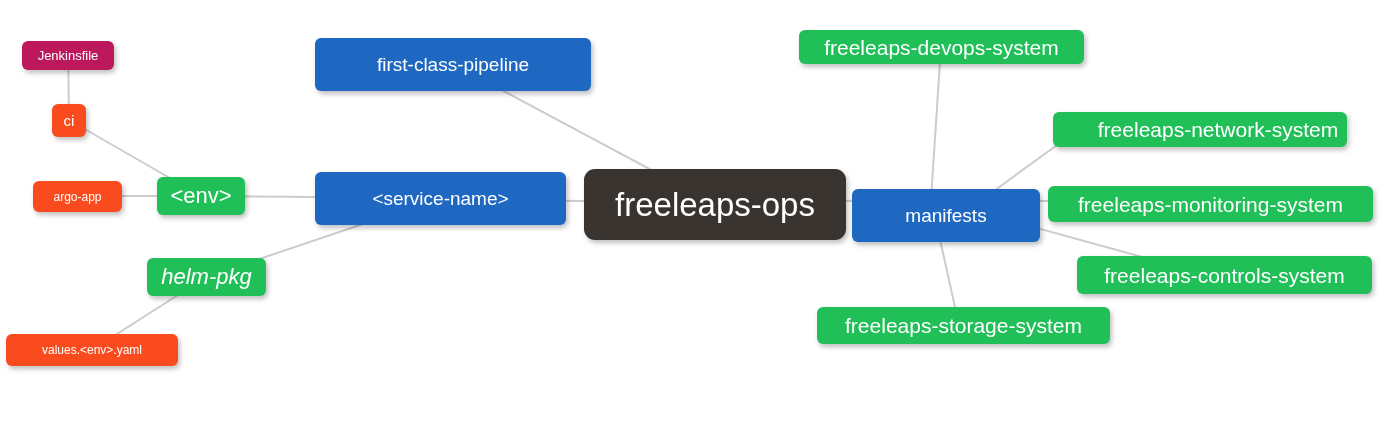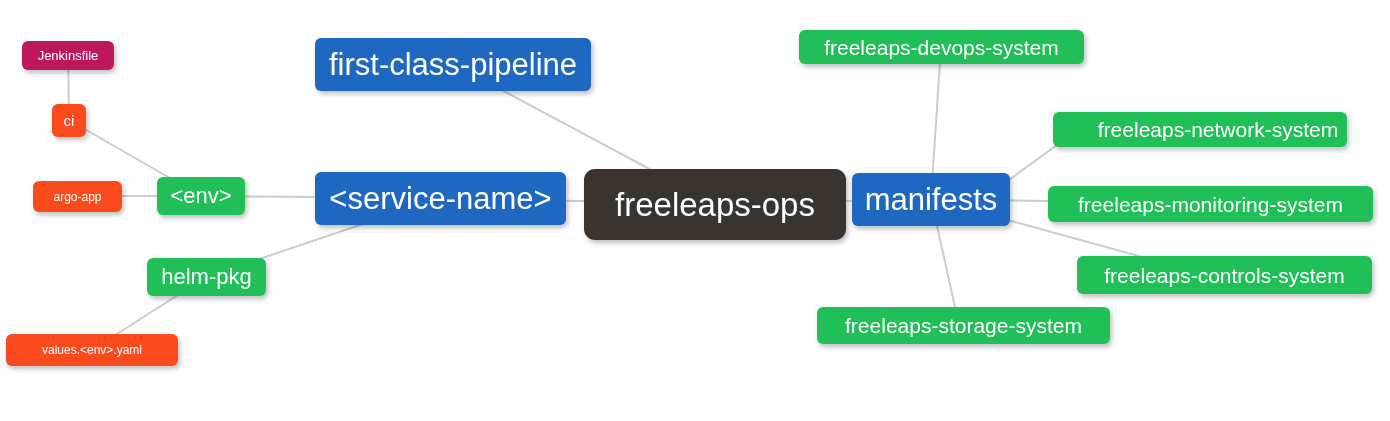--- a/index.html
+++ b/index.html
@@ -30,21 +30,21 @@
     box-sizing: border-box;
     line-height: 1;
     user-select: none;
   }
   .c-blue  { background: #1e68c1; }
   .c-green { background: #21bf58; }
   .c-red   { background: #fa4b1e; }
   .c-amber { background: #be185d; margin-top: 12px; }
   .c-dark  { background: #3a3431; }
   .tier-root   { font-size: 33px; border-radius: 11px; }
-  .tier-branch { font-size: 31px; }
+  .tier-branch { font-size: 19px; }
   .tier-sub    { font-size: 22px; }
   .tier-sub2   { font-size: 21px; }
   .tier-leaf   { font-size: 12px; }
   .tier-tiny   { font-size: 15px; }
   .tier-micro  { font-size: 13px; }
 </style>
 </head>
 <body>
 
 <div class="canvas">
@@ -61,24 +61,24 @@
       <line x1="931" y1="199" x2="941" y2="47" stroke="#cccccc" stroke-width="2"></line>
       <line x1="980" y1="201" x2="1075" y2="132" stroke="#cccccc" stroke-width="2"></line>
       <line x1="931" y1="199" x2="1210" y2="204" stroke="#cccccc" stroke-width="2"></line>
       <line x1="931" y1="199" x2="1208" y2="275" stroke="#cccccc" stroke-width="2"></line>
       <line x1="931" y1="199" x2="959" y2="325" stroke="#cccccc" stroke-width="2"></line>
     </svg>
 <div class="node c-amber tier-micro" style="left: 22px; top: 29px; width: 92px; height: 29px;">Jenkinsfile</div>
     <div class="node c-red tier-tiny" style="left: 52px; top: 104px; width: 34px; height: 33px; text-align: center;">ci</div>
     <div class="node c-red tier-leaf" style="left: 33px; top: 181px; width: 89px; height: 31px;">argo-app</div>
     <div class="node c-green tier-sub" style="left: 157px; top: 177px; width: 88px; height: 38px;">&lt;env&gt;</div>
-    <div class="node c-green tier-sub" style="left: 147px; top: 258px; width: 119px; height: 38px;">helm-pkg</div>
+    <div class="node c-green tier-sub" style="left: 147px; top: 258px; width: 119px; height: 38px; font-style: italic;">helm-pkg</div>
     <div class="node c-red tier-leaf" style="left: 6px; top: 334px; width: 172px; height: 32px;">values.&lt;env&gt;.yaml</div>
     <div class="node c-blue tier-branch" style="left: 315px; top: 38px; width: 276px; height: 53px;">first-class-pipeline</div>
     <div class="node c-blue tier-branch" style="left: 315px; top: 172px; width: 251px; height: 53px;">&lt;service-name&gt;</div>
     <div class="node c-dark tier-root" style="left: 584px; top: 169px; width: 262px; height: 71px;">freeleaps-ops</div>
-    <div class="node c-blue tier-branch" style="left: 852px; top: 173px; width: 158px; height: 53px;">manifests</div>
+    <div class="node c-blue tier-branch" style="left: 852px; top: 189px; width: 188px; height: 53px;">manifests</div>
     <div class="node c-green tier-sub2" style="left: 799px; top: 30px; width: 285px; height: 34px;">freeleaps-devops-system</div>
     <div class="node c-green tier-sub2" style="left: 1053px; top: 112px; width: 294px; height: 35px; padding-left: 36px;">freeleaps-network-system</div>
     <div class="node c-green tier-sub2" style="left: 1048px; top: 186px; width: 325px; height: 36px;">freeleaps-monitoring-system</div>
     <div class="node c-green tier-sub2" style="left: 1061px; top: 256px; width: 295px; height: 38px; margin-left: 16px;">freeleaps-controls-system</div>
     <div class="node c-green tier-sub2" style="left: 817px; top: 307px; width: 293px; height: 37px;">freeleaps-storage-system</div>
   </div>
 
 </body></html>

